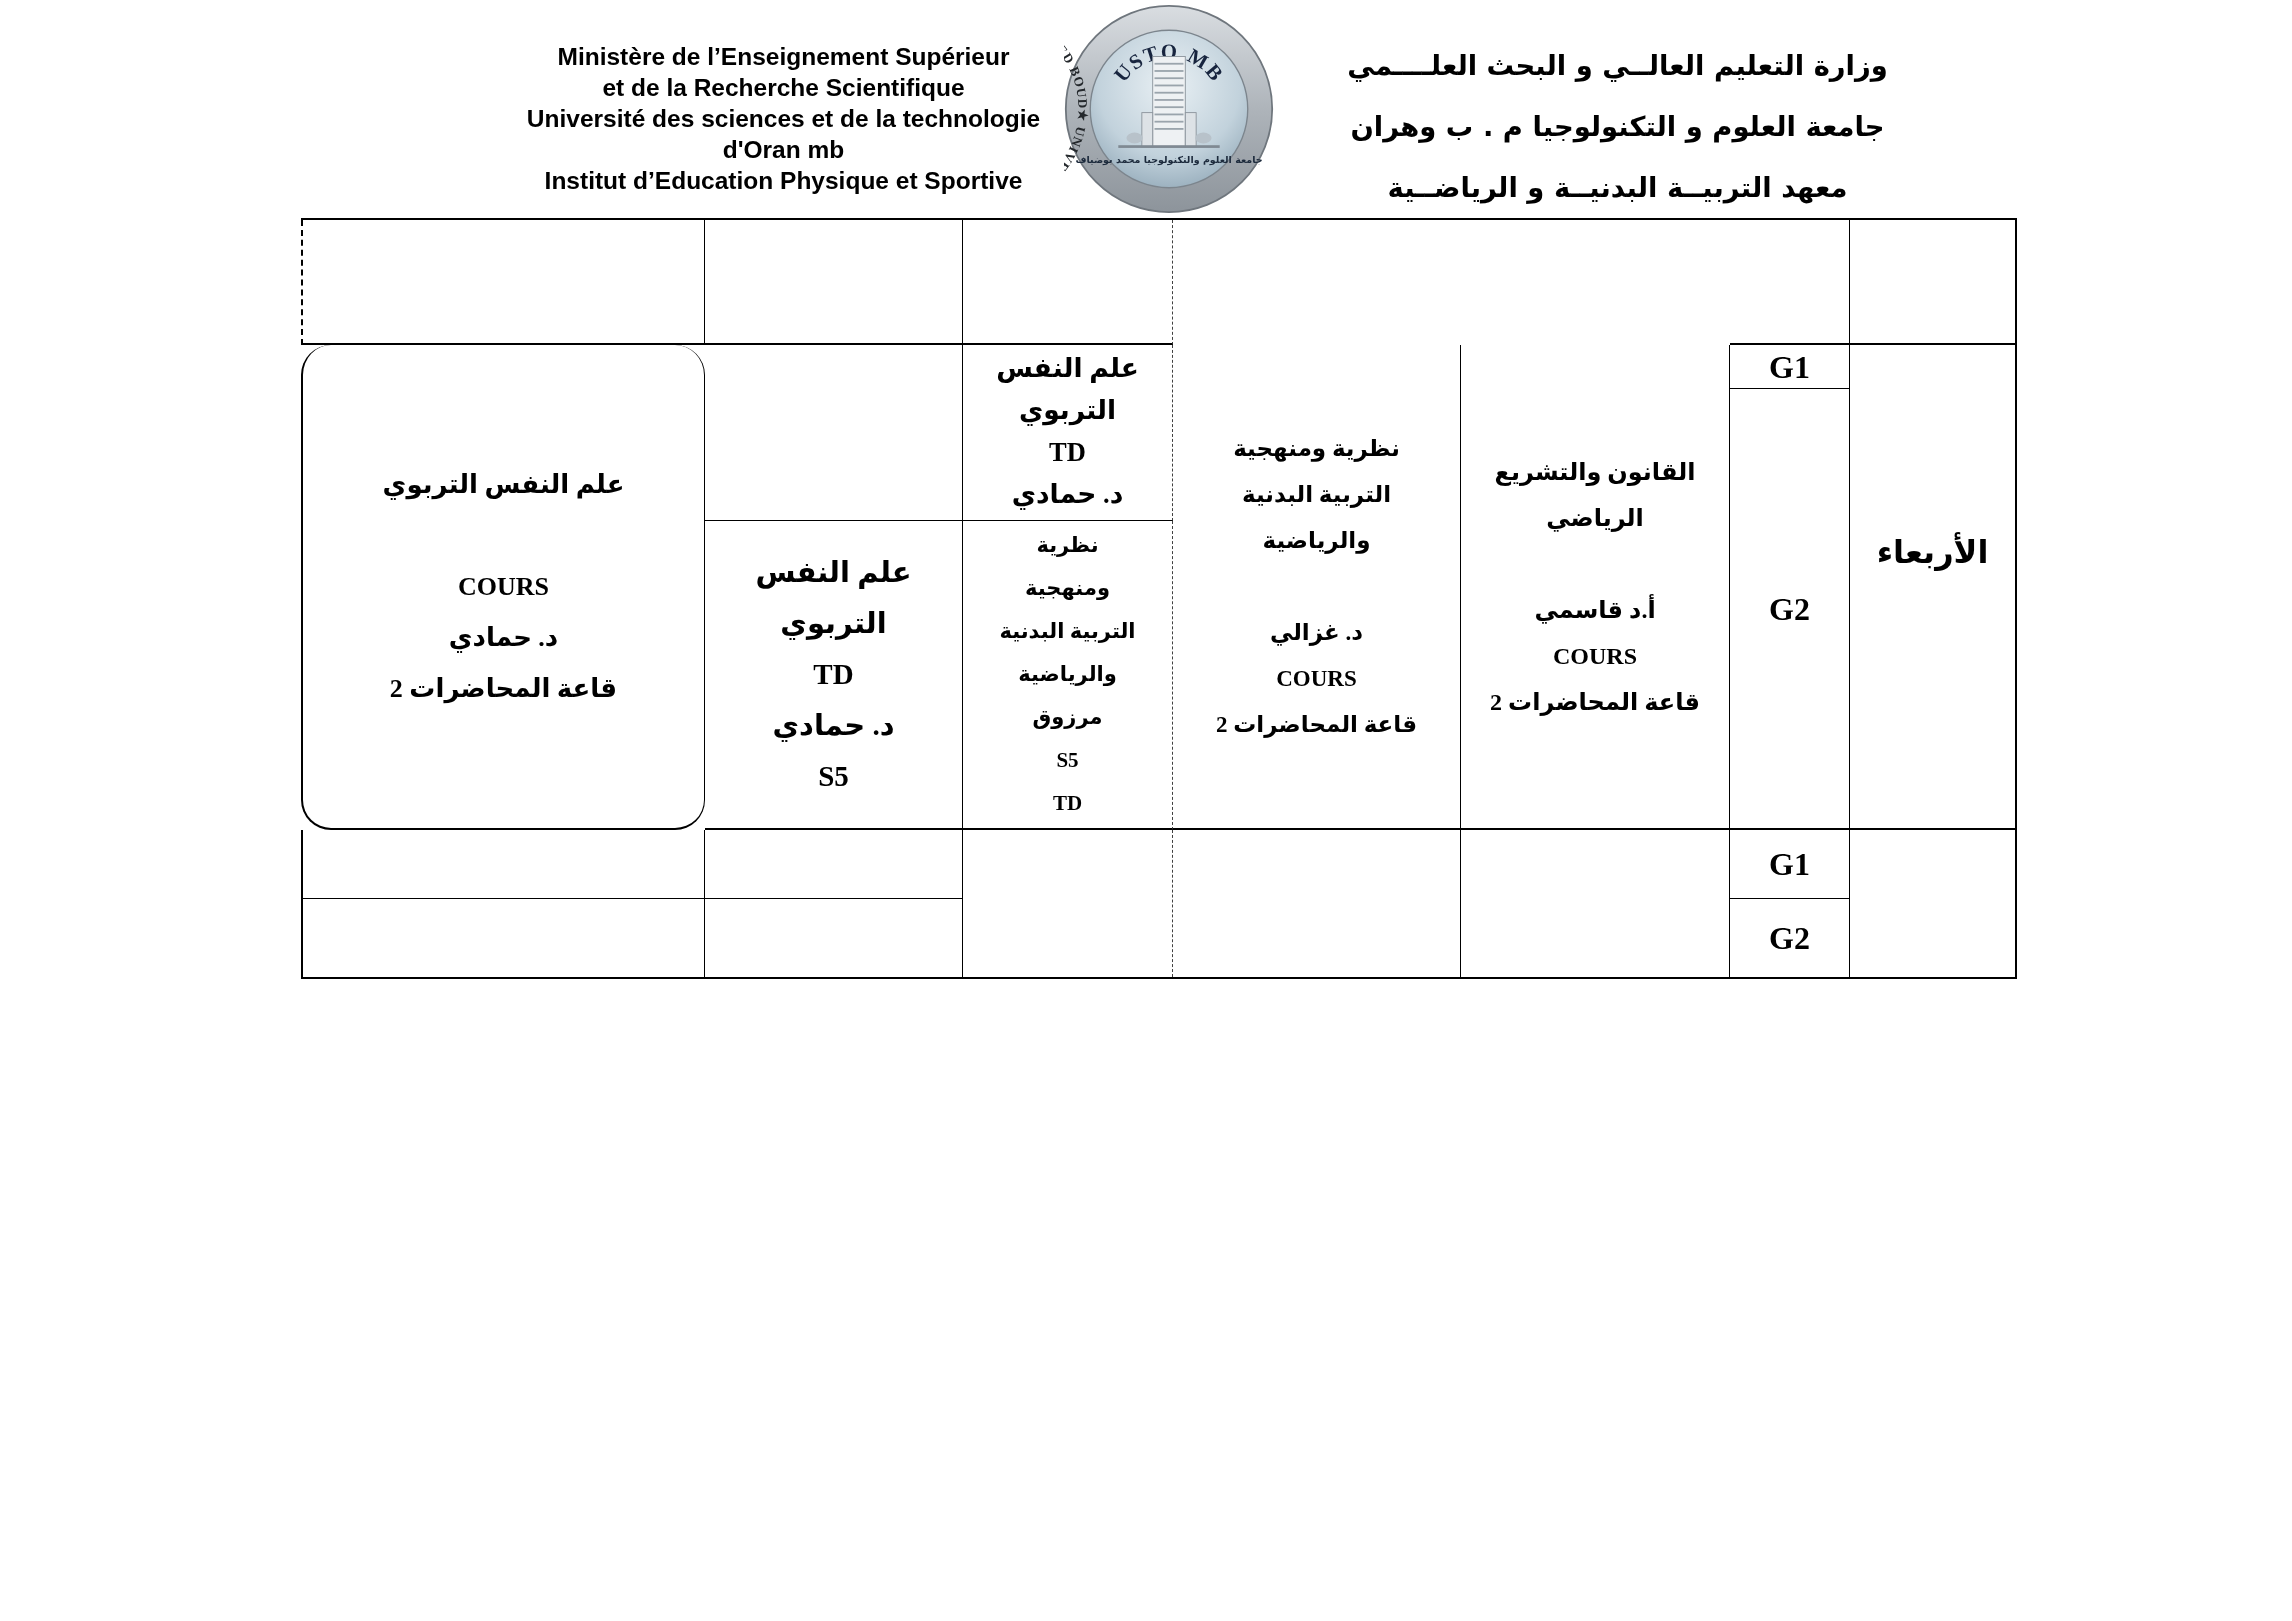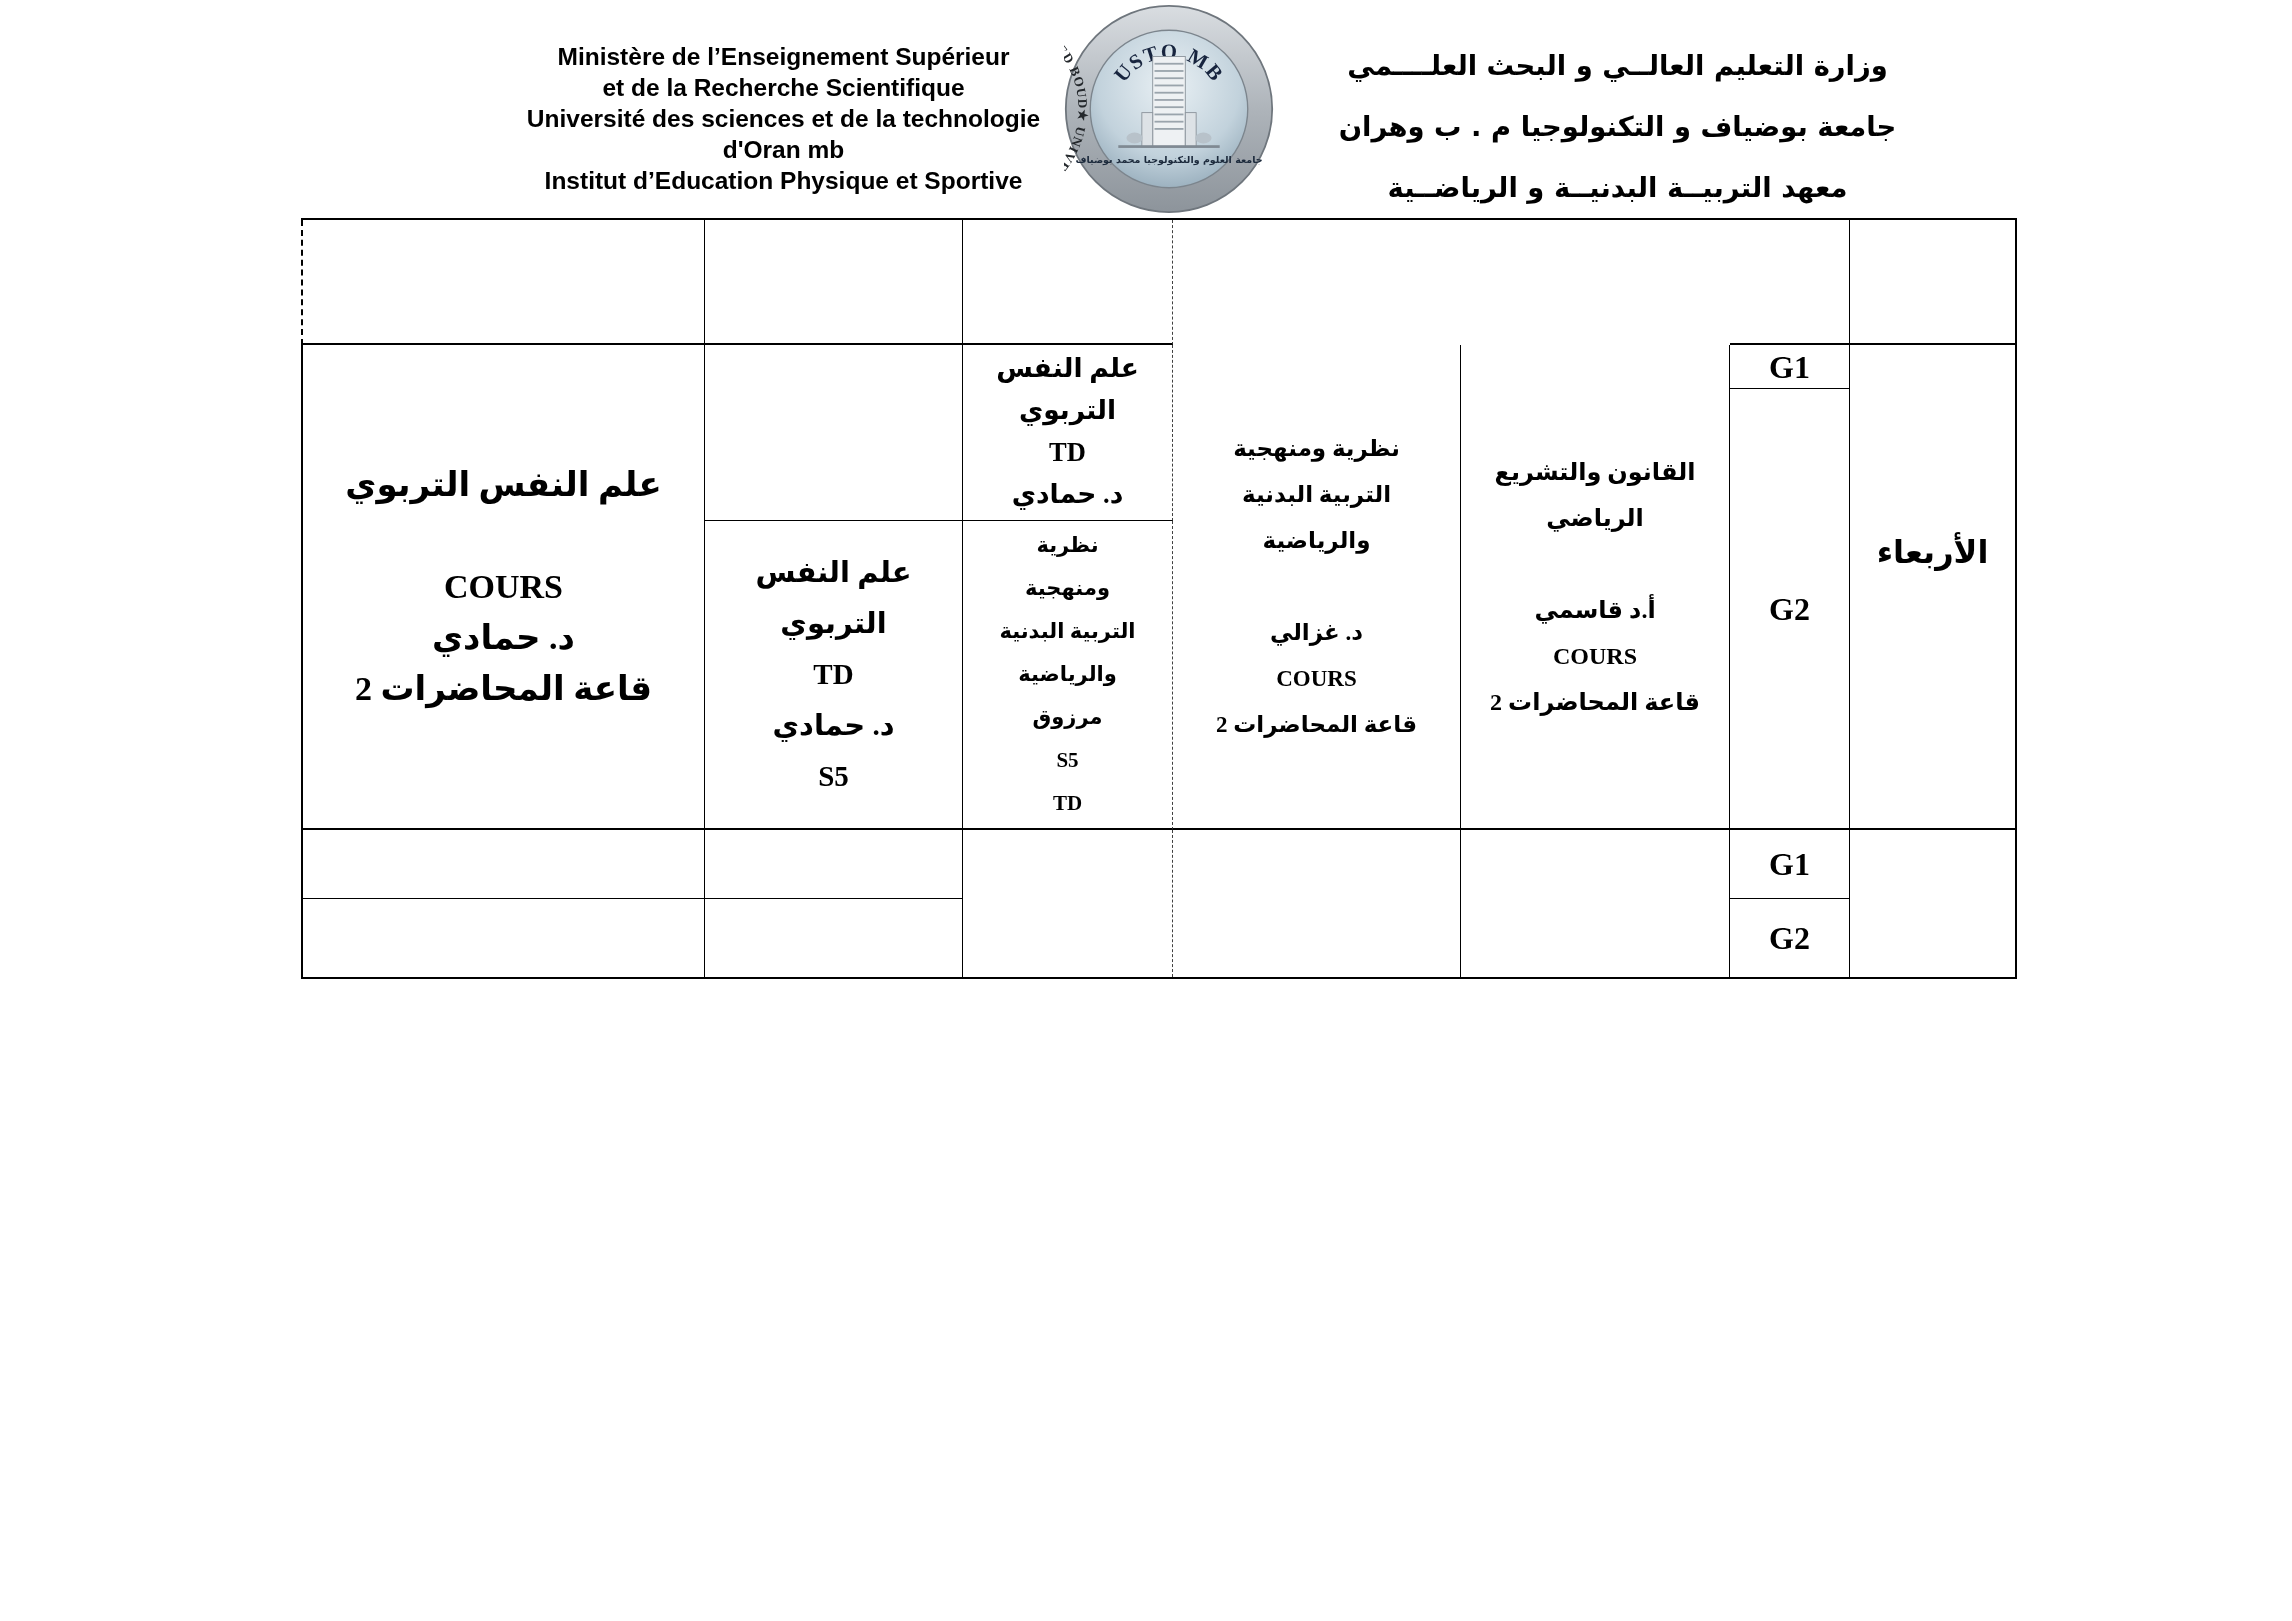--- a/index.html
+++ b/index.html
@@ -30,21 +30,21 @@
   .br-none{border-right:none;}
   .bb-none{border-bottom:none;}
   .bb-thick{border-bottom:2.9px solid #000;}
   .bb-med{border-bottom:2px solid #000;}
   .v-top{justify-content:flex-start;}
 
   .txt{direction:rtl;text-align:center;white-space:pre-line;font-weight:bold;
        font-family:"Liberation Serif","DejaVu Sans",serif;}
   .tp-header{font-family:"Liberation Serif",serif;font-weight:bold;font-size:41px;
              padding-top:5.9px;letter-spacing:0px;}
-  .c1-txt{font-size:34px;line-height:51px;}
+  .c1-txt{font-size:26px;line-height:51px;border-radius:30px;}
   .c2-txt{font-size:29px;line-height:51px;}
   .c3t-txt{font-size:26.5px;line-height:42px;padding-top:2px;}
   .c3b-txt{font-size:21px;line-height:43px;}
   .c4-txt{font-size:23px;line-height:46px;}
   .c5-txt{font-size:24px;line-height:46px;}
   .g-label{font-family:"Liberation Serif",serif;font-weight:bold;font-size:32px;line-height:1;}
   .day-label{direction:rtl;font-family:"DejaVu Sans",sans-serif;font-weight:bold;font-size:32px;}
   .nudge-up{padding-bottom:69px;}
 </style>
 </head>
@@ -99,21 +99,21 @@
       <rect x="134" y="120" width="12" height="38" fill="#dde2e6" stroke="#8a939b" stroke-width="1"></rect>
       <ellipse cx="78" cy="148" rx="9" ry="6" fill="#b8c2ca"></ellipse>
       <ellipse cx="154" cy="148" rx="9" ry="6" fill="#b8c2ca"></ellipse>
       <rect x="60" y="156" width="112" height="3" fill="#7f8992"></rect>
     </g>
     <text x="116" y="176" text-anchor="middle" direction="rtl" font-family="DejaVu Sans, sans-serif" font-size="10.5" font-weight="bold" fill="#1c2a3c">جامعة العلوم والتكنولوجيا محمد بوضياف</text>
   </svg>
 </div>
 
 <div class="hdr-ar">وزارة التعليم العالــي و البحث العلــــمي
-جامعة بوضياف و التكنولوجيا م . ب وهران
+جامعة العلوم و التكنولوجيا م . ب وهران
 معهد التربيــة البدنيــة و الرياضــية</div>
 
 <div class="timetable">
 
   <div class="cell bl-dash bb-thick" style="grid-column:1;grid-row:1;"></div>
   <div class="cell bb-thick" style="grid-column:2;grid-row:1;"></div>
   <div class="cell bb-thick br-dash" style="grid-column:3;grid-row:1;"></div>
   <div class="cell bb-thick" style="grid-column:6;grid-row:1;"></div>
   <div class="cell bb-thick br-none" style="grid-column:7;grid-row:1;"></div>
 

